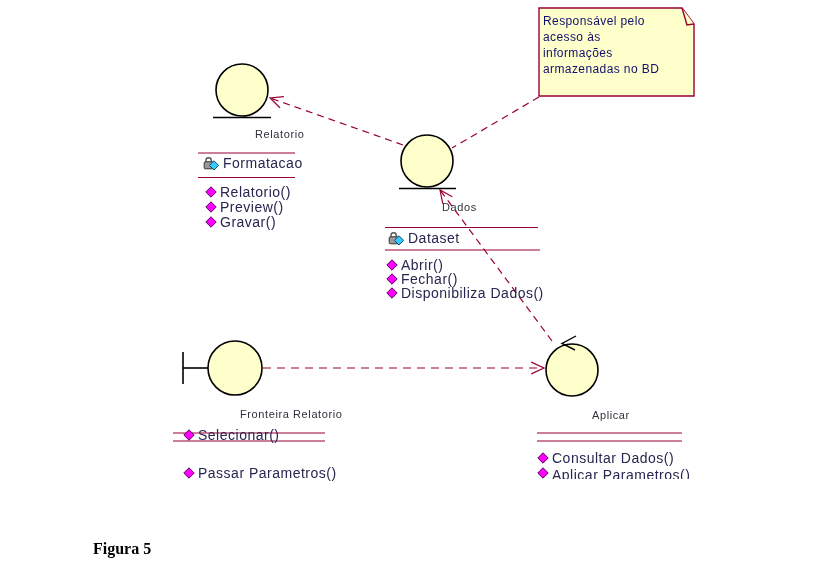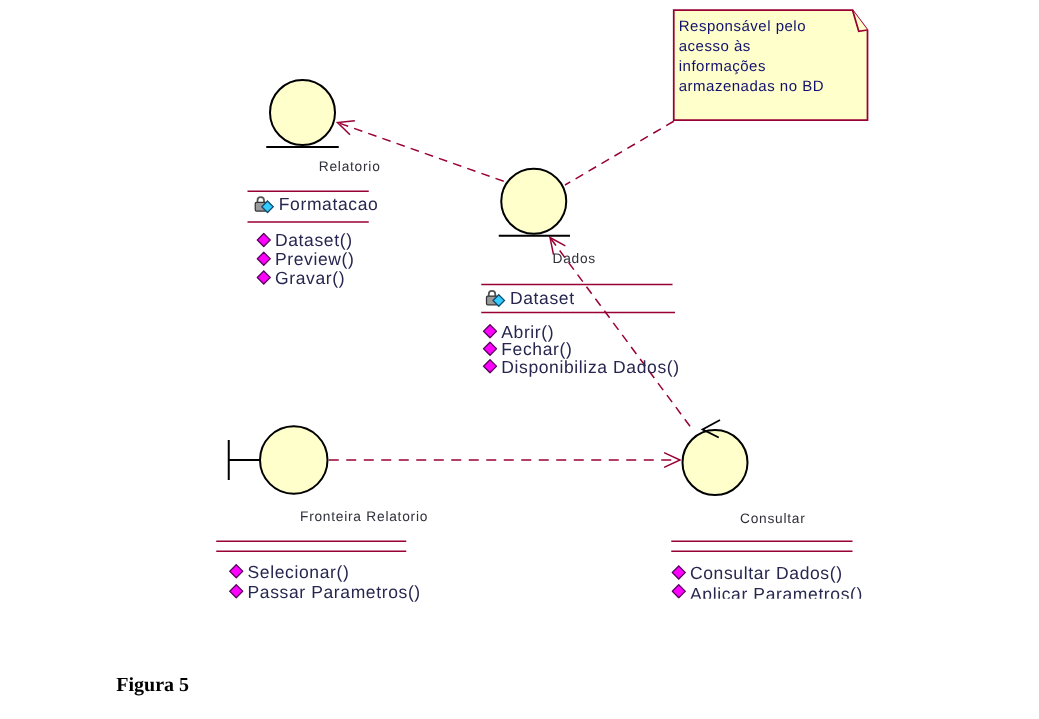--- a/index.html
+++ b/index.html
@@ -83,35 +83,35 @@
   <div class="note-text">
     <div>Responsável pelo</div>
     <div>acesso às</div>
     <div>informações</div>
     <div>armazenadas no BD</div>
   </div>
 
   <div class="lbl" style="left:255px; top:128px;">Relatorio</div>
   <div class="lbl" style="left:442px; top:201px;">Dados</div>
   <div class="lbl" style="left:240px; top:408px;">Fronteira Relatorio</div>
-  <div class="lbl" style="left:592px; top:409px;">Consultar</div>
+  <div class="lbl" style="left:592px; top:409px;">Aplicar</div>
 
   <div class="row" style="left:202px; top:156px;">
     <svg class="ic" width="18" height="15" viewBox="0 0 18 15">
       <path d="M4,6 V4.3 a2.6,2.6 0 0 1 5.2,0 V6" fill="none" stroke="#555555" stroke-width="1.4"></path>
       <rect x="2.2" y="5.8" width="9" height="7" rx="1" fill="#9a9a9a" stroke="#333333" stroke-width="1"></rect>
       <polygon points="12,4.8 16.6,9.4 12,14 7.4,9.4" fill="#33CCFF" stroke="#104a6e" stroke-width="1"></polygon>
     </svg>
     <span>Formatacao</span>
   </div>
   <div class="row" style="left:205px; top:185px;">
     <svg class="ic" width="12" height="12" viewBox="0 0 12 12">
       <polygon points="6,0.8 11.2,6 6,11.2 0.8,6" fill="#FF00FF" stroke="#59005e" stroke-width="1"></polygon>
       </svg>
-    <span>Dataset()</span>
+    <span>Relatorio()</span>
   </div>
   <div class="row" style="left:205px; top:200px;">
     <svg class="ic" width="12" height="12" viewBox="0 0 12 12">
       <polygon points="6,0.8 11.2,6 6,11.2 0.8,6" fill="#FF00FF" stroke="#59005e" stroke-width="1"></polygon>
       </svg>
     <span>Preview()</span>
   </div>
   <div class="row" style="left:205px; top:215px;">
     <svg class="ic" width="12" height="12" viewBox="0 0 12 12">
       <polygon points="6,0.8 11.2,6 6,11.2 0.8,6" fill="#FF00FF" stroke="#59005e" stroke-width="1"></polygon>
@@ -139,21 +139,21 @@
       </svg>
     <span>Fechar()</span>
   </div>
   <div class="row" style="left:386px; top:286px;">
     <svg class="ic" width="12" height="12" viewBox="0 0 12 12">
       <polygon points="6,0.8 11.2,6 6,11.2 0.8,6" fill="#FF00FF" stroke="#59005e" stroke-width="1"></polygon>
       </svg>
     <span>Disponibiliza Dados()</span>
   </div>
 
-  <div class="row" style="left:183px; top:450px;justify-content:flex-end;">
+  <div class="row" style="left:183px; top:428px;justify-content:flex-end;">
     <svg class="ic" width="12" height="12" viewBox="0 0 12 12">
       <polygon points="6,0.8 11.2,6 6,11.2 0.8,6" fill="#FF00FF" stroke="#59005e" stroke-width="1"></polygon>
       </svg>
     <span>Selecionar()</span>
   </div>
   <div class="row" style="left:183px; top:466px;">
     <svg class="ic" width="12" height="12" viewBox="0 0 12 12">
       <polygon points="6,0.8 11.2,6 6,11.2 0.8,6" fill="#FF00FF" stroke="#59005e" stroke-width="1"></polygon>
       </svg>
     <span>Passar Parametros()</span>

